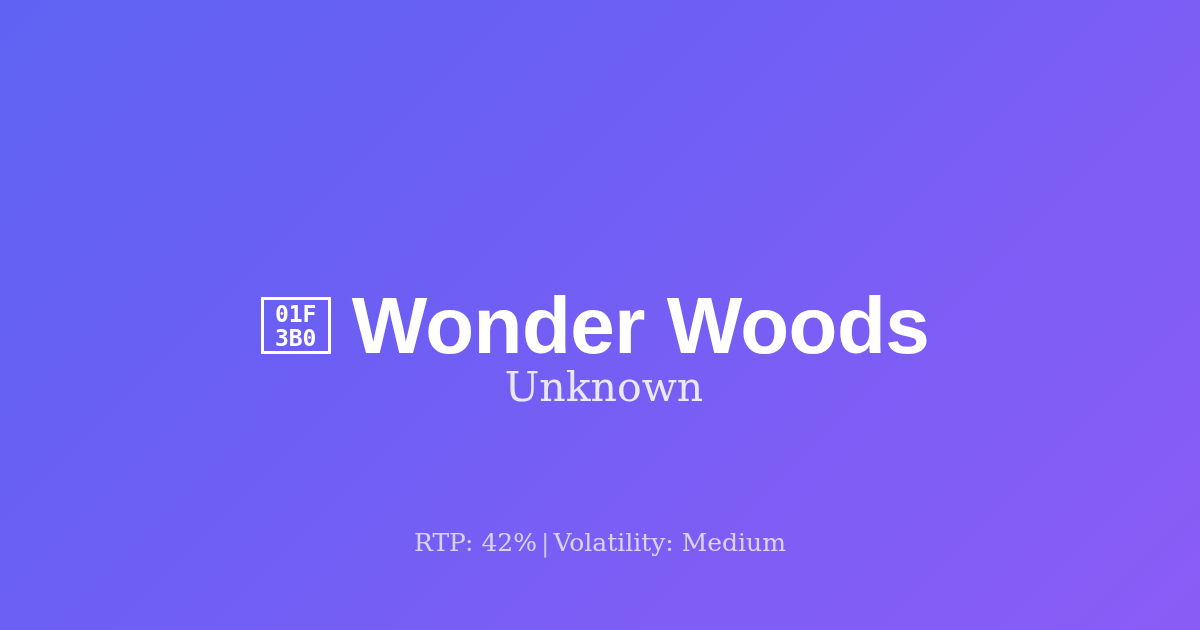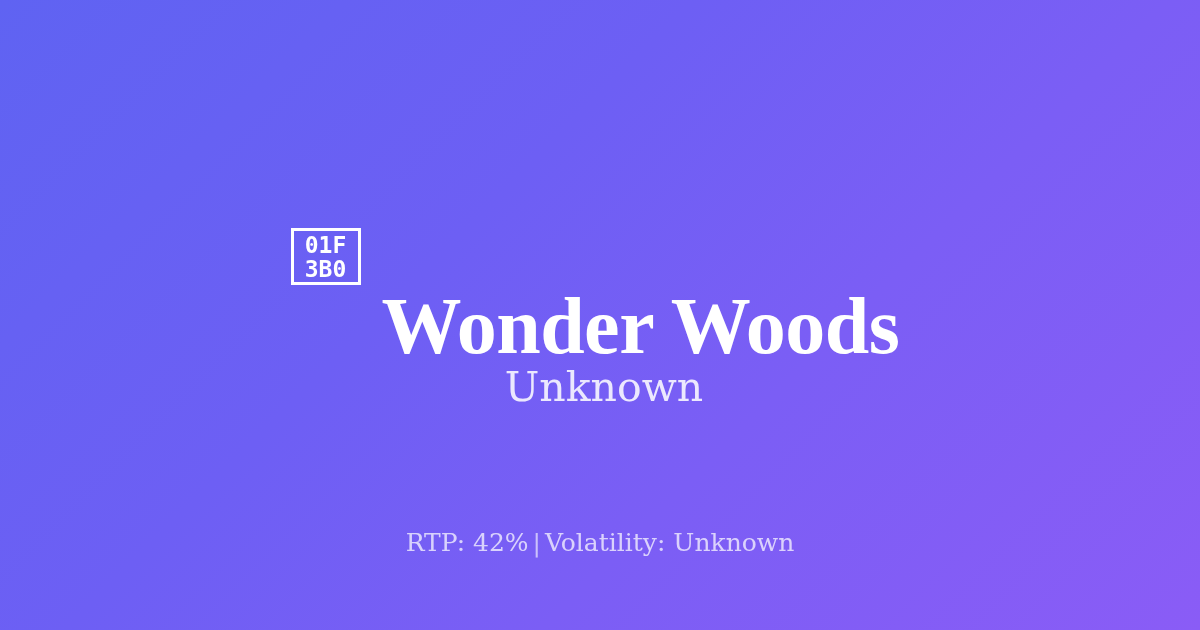--- a/index.html
+++ b/index.html
@@ -30,21 +30,21 @@
   }
 
   
   .title-row {
     position: absolute;
     left: 0;
     right: 10px;
     top: 228px;
     display: flex;
     flex-direction: row;
-    align-items: flex-start;
+    align-items: center;
     justify-content: center;
     gap: 21px;
     padding: 0 40px;
     box-sizing: border-box;
   }
 
   
   .tofu {
     display: inline-flex;
     flex-direction: column;
@@ -62,21 +62,21 @@
     font-family: "DejaVu Sans Mono", "Liberation Mono", monospace;
     font-size: 23px;
     font-weight: 700;
     line-height: 24px;
     letter-spacing: 0px;
     color: #ffffff;
     white-space: pre;
   }
 
   .game-title {
-    font-family: Liberation Serif, serif;
+    font-family: Liberation Sans, sans-serif;
     font-weight: 700;
     font-size: 80px;
     line-height: 88px;
     color: #ffffff;
     white-space: nowrap;
     letter-spacing: -0.5px;
   }
 
   
   .provider {
@@ -124,16 +124,16 @@
       <span class="tofu-line">3B0</span>
     </span>
 
     <h1 class="game-title">Wonder Woods</h1>
 
   </div>
 
   <div class="provider">Unknown</div>
 
   <div class="stats">
-    <span>RTP: 42%</span><span class="sep">|</span><span>Volatility: Unknown</span>
+    <span>RTP: 42%</span><span class="sep">|</span><span>Volatility: Medium</span>
   </div>
 
 </div>
 
 </body></html>

